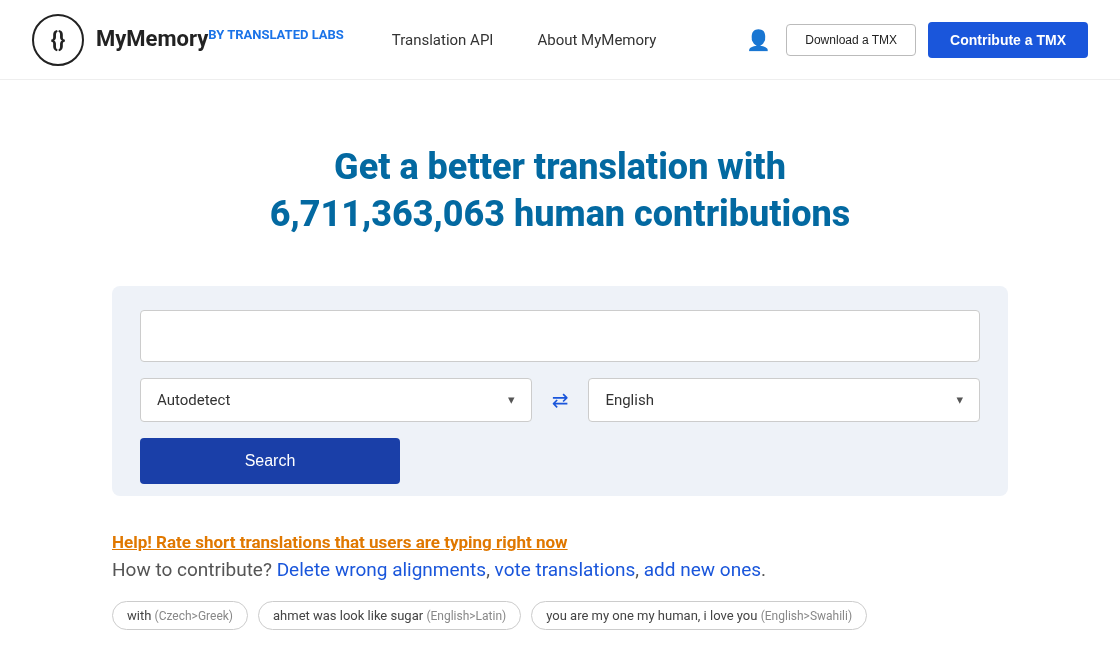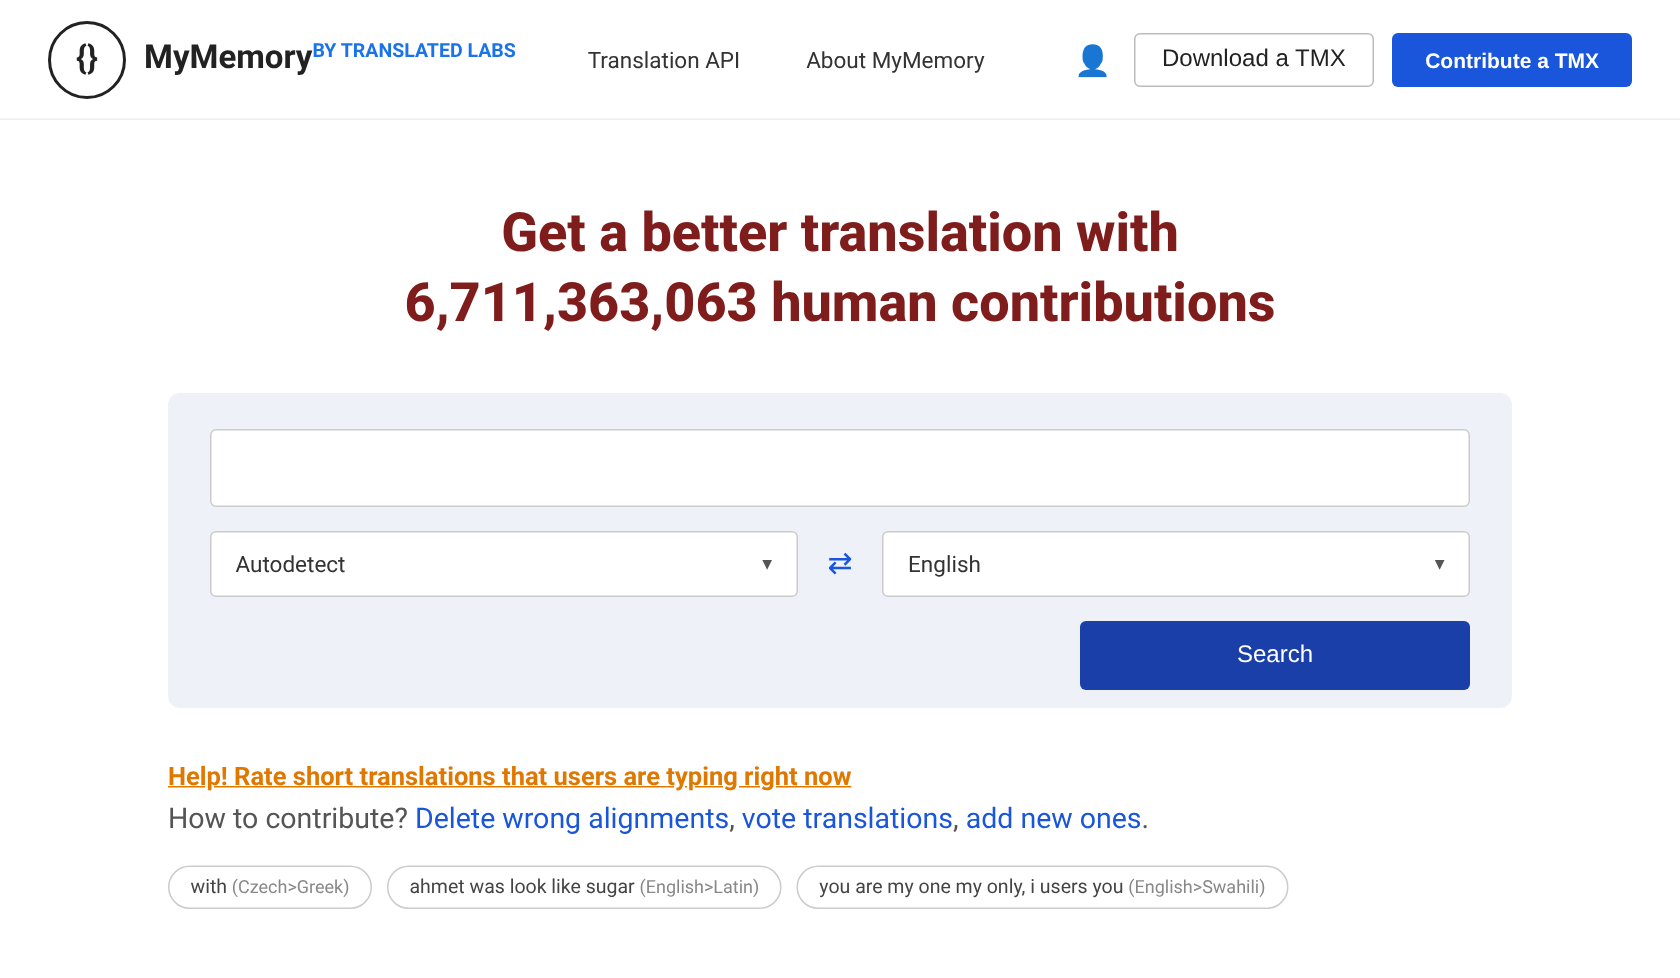--- a/index.html
+++ b/index.html
@@ -94,21 +94,21 @@
       color: #555;
       font-size: 20px;
     }
 
     .btn-outline {
       border: 1.5px solid #bbb;
       background: #fff;
       color: #222;
       padding: 8px 18px;
       border-radius: 4px;
-      font-size: 16px;
+      font-size: 12px;
       cursor: pointer;
     }
 
     .btn-primary {
       background: #1a56db;
       color: #fff;
       border: none;
       padding: 10px 22px;
       border-radius: 4px;
       font-size: 14px;
@@ -119,23 +119,23 @@
     
     .hero {
       text-align: center;
       padding: 52px 20px 36px;
     }
 
     .hero h1 {
       font-size: 36px;
       font-weight: 800;
       line-height: 1.3;
-      color: #7f1d1d;
+      color: #0369a1;
       max-width: 680px;
-      margin: 0 auto;
+      margin: 12px auto;
     }
 
     
     .search-panel {
       background: #eef2f8;
       margin: 0 112px;
       border-radius: 8px;
       padding: 24px 28px 12px;
     }
 
@@ -182,21 +182,21 @@
       display: flex;
       align-items: center;
       justify-content: center;
       color: #1a56db;
       font-size: 20px;
       padding: 4px 8px;
     }
 
     .search-btn-row {
       display: flex;
-      justify-content: flex-end;
+      justify-content: flex-start;
       margin-top: 16px;
     }
 
     .search-btn {
       background: #1a3fa8;
       color: #fff;
       border: none;
       border-radius: 4px;
       padding: 14px 60px;
       font-size: 16px;
@@ -324,17 +324,17 @@
   <div class="tags-row">
     <div class="tag">
       <span>with</span>
       <span class="tag-lang">(Czech&gt;Greek)</span>
     </div>
     <div class="tag">
       <span>ahmet was look like sugar</span>
       <span class="tag-lang">(English&gt;Latin)</span>
     </div>
     <div class="tag">
-      <span>you are my one my only, i users you</span>
+      <span>you are my one my human, i love you</span>
       <span class="tag-lang">(English&gt;Swahili)</span>
     </div>
   </div>
 </section>
 
 </body></html>

